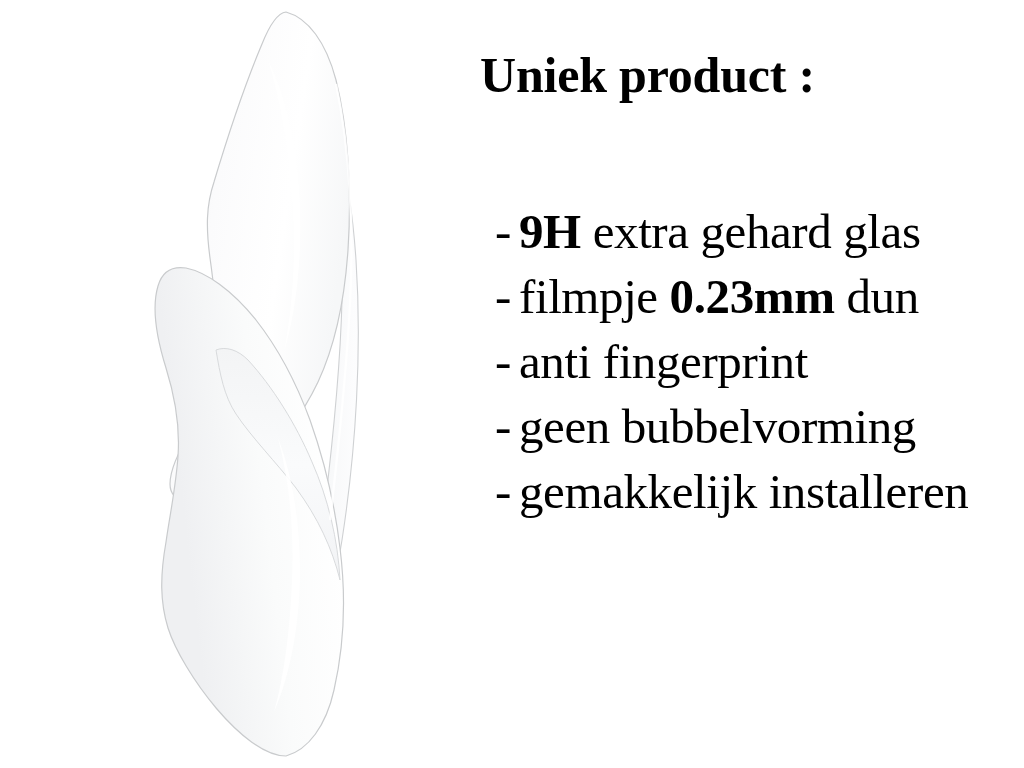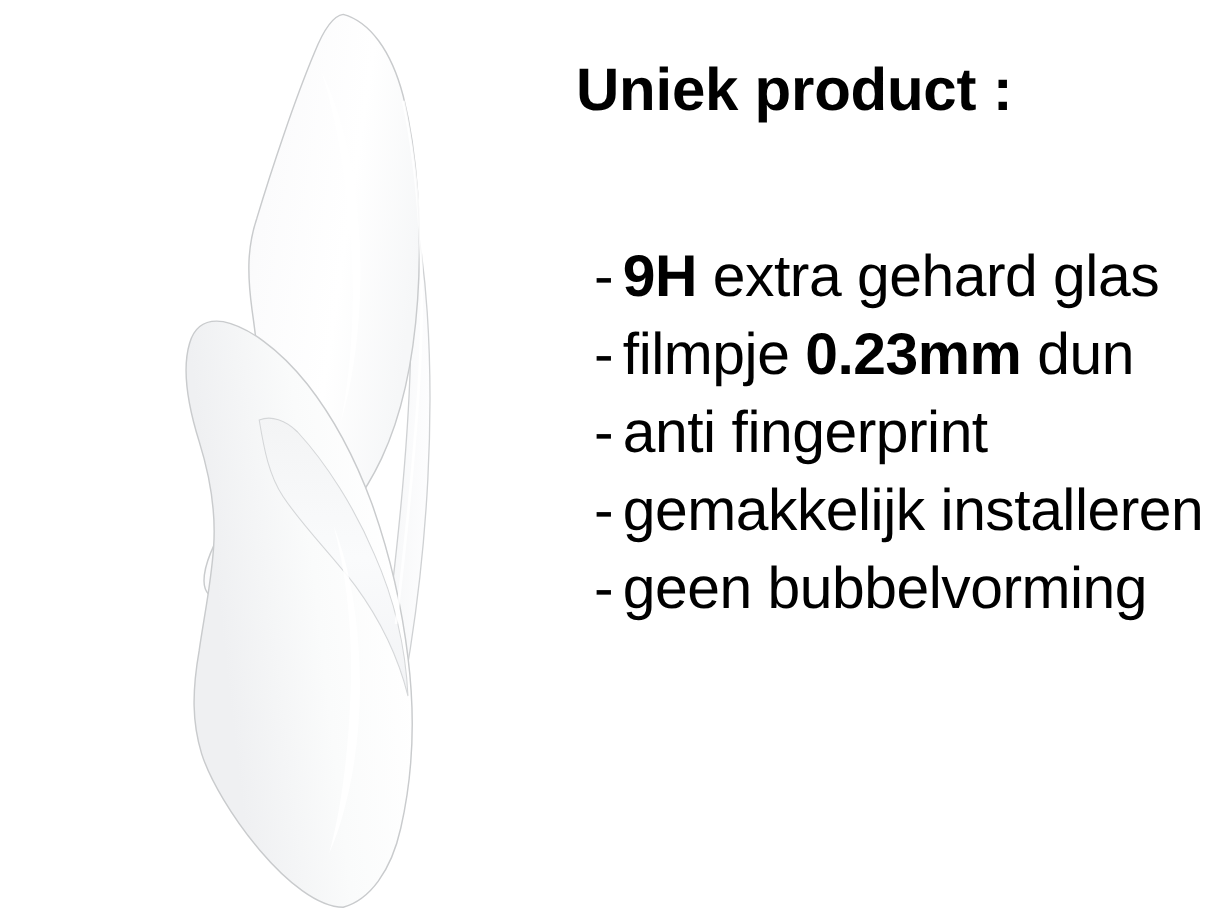--- a/index.html
+++ b/index.html
@@ -32,20 +32,21 @@
     height: 768px;
   }
 
   
   #text-panel {
     position: absolute;
     left: 478px;
     top: 0px;
     width: 546px;
     height: 768px;
+    font-family: Liberation Serif, serif;
   }
   #product-heading {
     position: absolute;
     left: 2px;
     top: 50px;
     margin: 0;
     font-size: 50px;
     font-weight: bold;
     line-height: 1.0;
     color: #000000;
@@ -188,22 +189,22 @@
       <li class="feature-row">
         <span class="bullet-dash">-</span><span class="normal">filmpje </span><span class="strong">0.23mm</span><span class="normal"> dun</span>
       </li>
 
       <li class="feature-row">
         <span class="bullet-dash">-</span><span class="normal">anti fingerprint</span>
       </li>
 
 
       <li class="feature-row">
+        <span class="bullet-dash">-</span><span class="normal">geen bubbelvorming</span>
+      </li>
+
+      <li class="feature-row">
         <span class="bullet-dash">-</span><span class="normal">gemakkelijk installeren</span>
-      </li>
-
-      <li class="feature-row">
-        <span class="bullet-dash">-</span><span class="normal">geen bubbelvorming</span>
       </li>
 
     </ul>
   </div>
 </div>
 
 </body></html>

